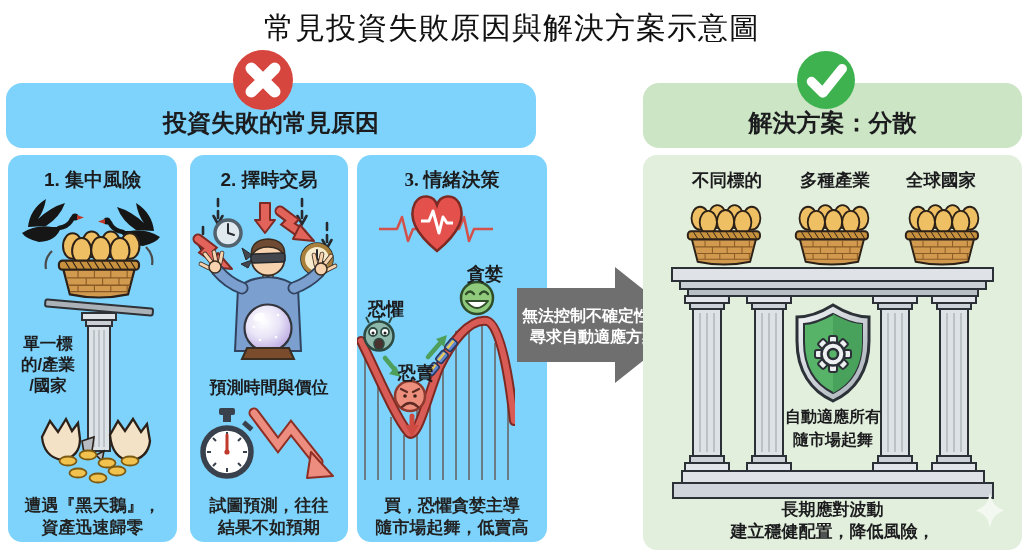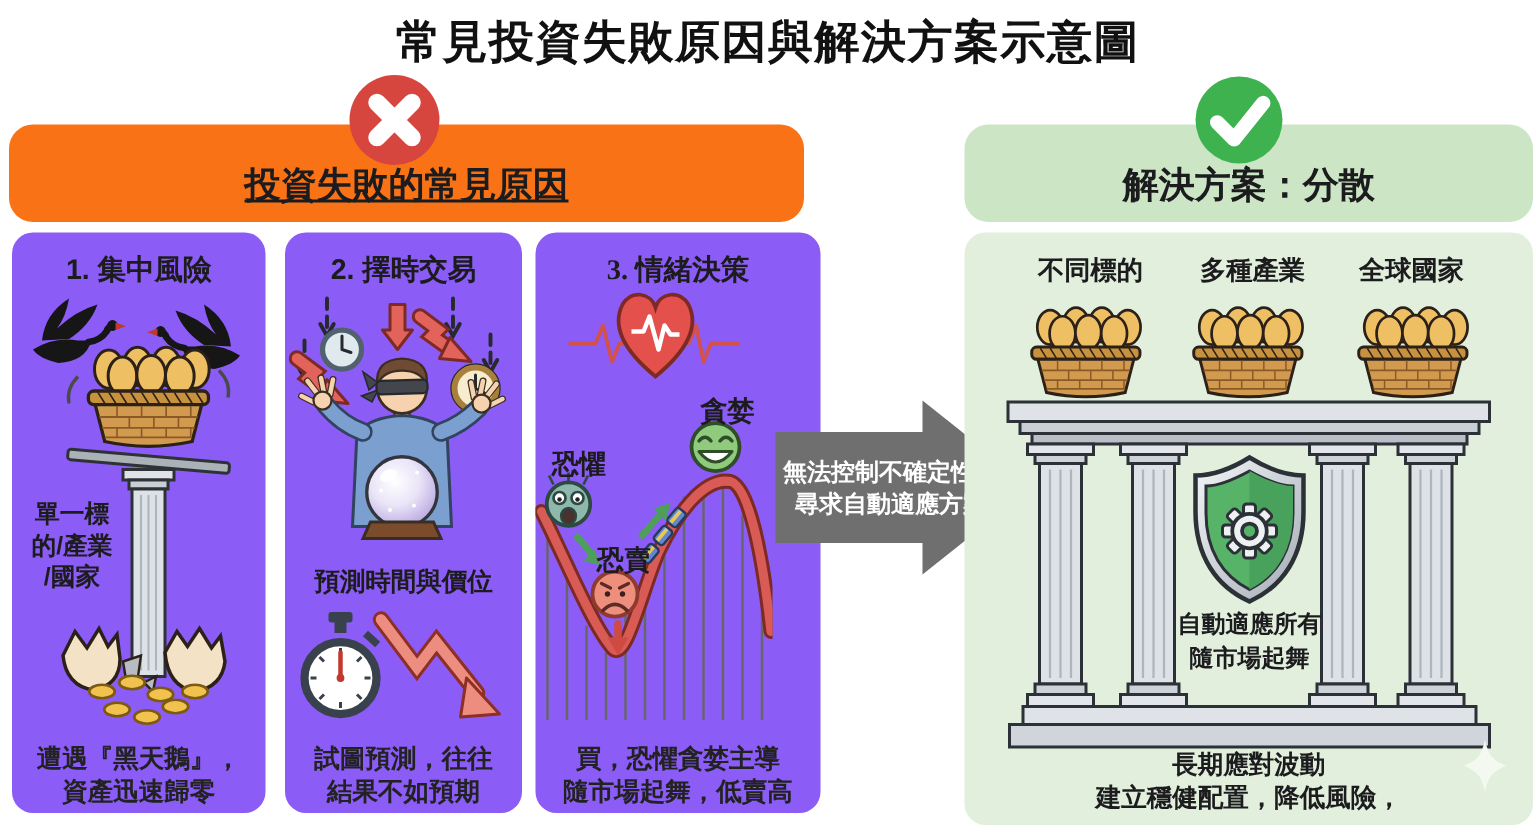--- a/index.html
+++ b/index.html
@@ -1,28 +1,28 @@
 <!DOCTYPE html>
 <html lang="zh-Hant"><head>
 <meta charset="utf-8">
 <style>
   html,body{margin:0;padding:0;background:#fff;}
   body{font-family:"Liberation Sans","DejaVu Sans",sans-serif;color:#1c1c1e;}
   .stage{position:relative;width:1024px;height:559px;background:#fff;overflow:hidden;}
   .abs{position:absolute;}
   .title{position:absolute;top:8px;left:0;width:100%;text-align:center;
-         font-size:30px;font-weight:700;letter-spacing:1px;color:#111;}
+         font-size:30px;font-weight:400;letter-spacing:1px;color:#111;}
   .hdr{position:absolute;border-radius:16px;font-weight:700;display:flex;
        align-items:flex-end;justify-content:center;font-size:24px;}
-  .hdr-left{left:6px;top:83px;width:530px;height:65px;background:#f97316;padding-bottom:9px;box-sizing:border-box;text-decoration:underline;}
+  .hdr-left{left:6px;top:83px;width:530px;height:65px;background:#7dd3fc;padding-bottom:9px;box-sizing:border-box;}
   .hdr-right{left:643px;top:83px;width:379px;height:65px;background:#cbe5c5;padding-bottom:9px;box-sizing:border-box;}
   .badge{position:absolute;border-radius:50%;display:flex;align-items:center;justify-content:center;}
   .badge-x{left:233px;top:50px;width:60px;height:60px;background:#d6463e;}
   .badge-check{left:797px;top:51px;width:58px;height:58px;background:#3db24f;}
-  .card{position:absolute;top:155px;height:387px;background:#8b5cf6;border-radius:14px;}
+  .card{position:absolute;top:155px;height:387px;background:#7dd3fc;border-radius:14px;}
   .card1{left:8px;width:169px;}
   .card2{left:190px;width:158px;}
   .card3{left:357px;width:190px;font-family:Liberation Serif, serif;}
   .card-title{position:absolute;top:12px;left:0;width:100%;text-align:center;
               font-size:19px;font-weight:700;}
   .illus{position:absolute;left:0;top:0;}
   .caption{position:absolute;left:0;width:100%;text-align:center;font-weight:700;
            font-size:17px;line-height:22px;color:#222;}
   .side-note{position:absolute;left:2px;top:178px;width:76px;text-align:center;
              font-weight:700;font-size:16.5px;line-height:21px;}

